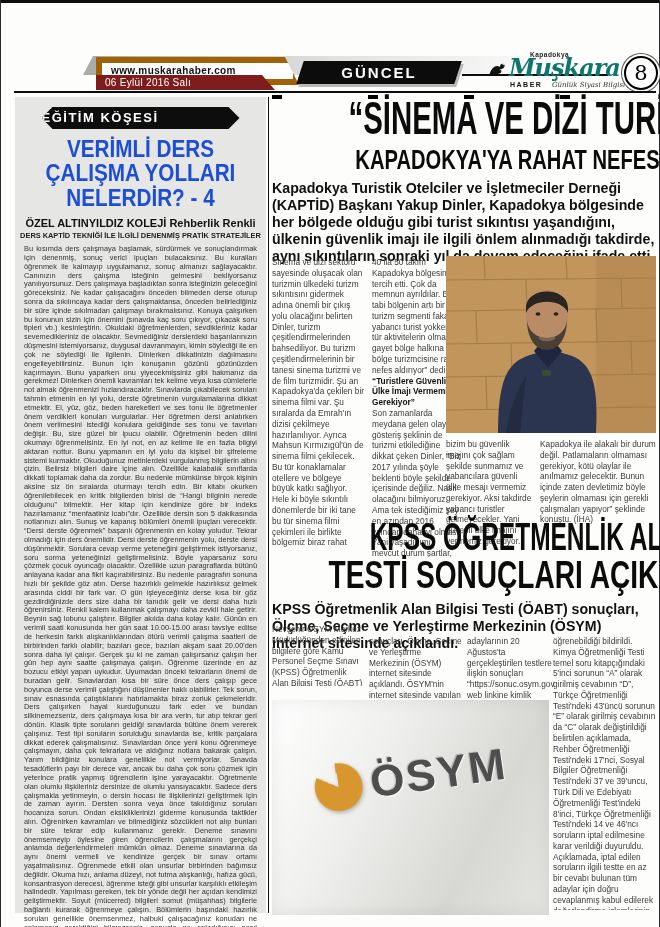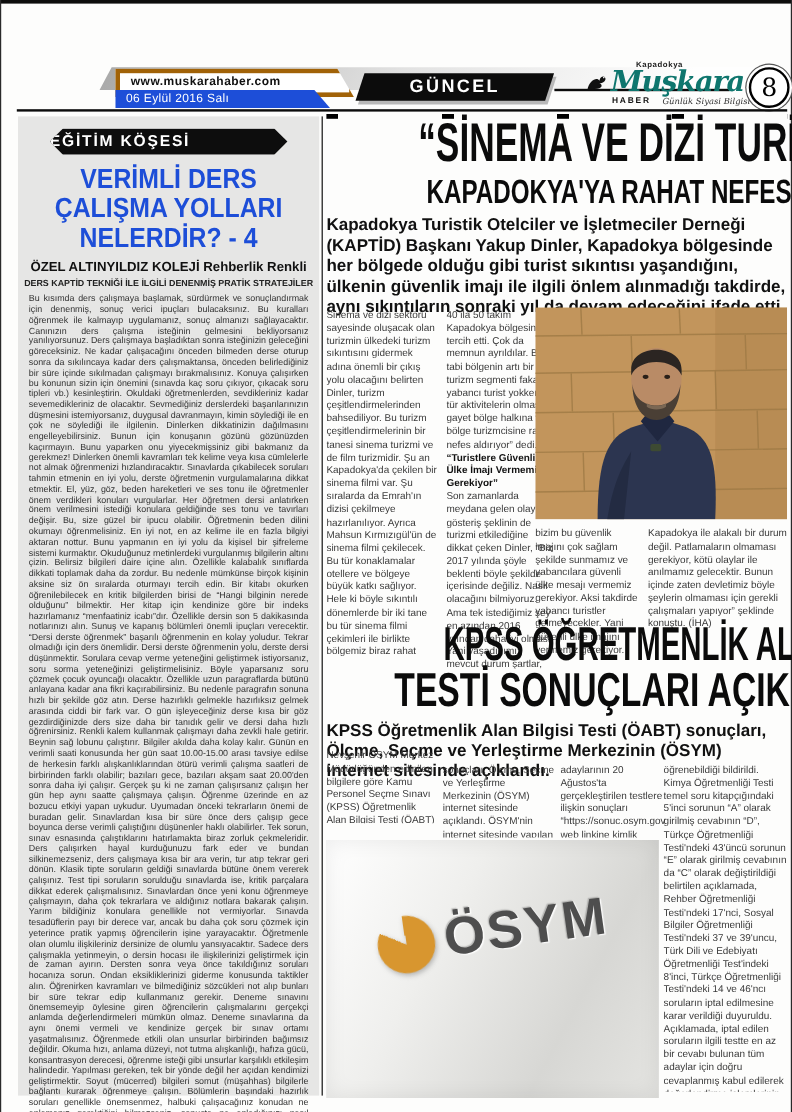--- a/index.html
+++ b/index.html
@@ -7,24 +7,24 @@
        font-family:"Liberation Sans",sans-serif;color:#1a1a1a;overflow:hidden;}
   .abs{position:absolute;}
   
   .top-bar{left:0;top:0;width:660px;height:3px;background:#0d0d0d;}
   .edge{top:0;width:1px;height:927px;background:#2a2a2a;}
   .edge.l{left:0;} .edge.r{left:659px;}
   
   .gray-band{left:88px;top:56px;width:545px;height:19px;
       background:linear-gradient(90deg,#8f8f8f,#d9d9d9 45%,#ffffff 90%);
       transform:skewX(-28deg);opacity:.75;}
-  .url-box{left:96px;top:57px;width:182px;height:16px;background:#fff;border:4px solid #a16207;
+  .url-box{left:96px;top:57px;width:182px;height:16px;background:#fff;border:6px solid #a16207;
       clip-path:polygon(0 0,calc(100% - 14px) 0,100% 100%,0 100%);
       font-size:10px;font-weight:bold;letter-spacing:.4px;line-height:16px;padding-left:9px;color:#111;}
-  .date-bar{left:96px;top:75px;width:170px;height:15px;background:#1d4ed8;color:#fff;
+  .date-bar{left:96px;top:75px;width:170px;height:15px;background:#7f1d1d;color:#fff;
       clip-path:polygon(0 0,calc(100% - 13px) 0,100% 100%,0 100%);
       font-size:10px;line-height:15px;padding-left:9px;letter-spacing:.3px;}
   .guncel{left:300px;top:61px;width:158px;height:23px;background:#0c0c0c;
       transform:skewX(-18deg);box-shadow:3px 3px 0 #b9b9b9;}
   .guncel span{display:block;transform:skewX(18deg);color:#fff;font-weight:bold;
       font-size:15px;letter-spacing:2px;text-align:center;line-height:23px;}
   .guncel-line{left:462px;top:74px;width:146px;height:2px;background:#0c0c0c;}
   .logo{left:486px;top:53px;width:136px;height:38px;}
   .logo-region{position:absolute;left:44px;top:-2px;font-size:6.5px;font-weight:bold;color:#222;letter-spacing:.5px;}
   .logo-row{position:absolute;left:0;top:4px;display:flex;align-items:flex-end;}

